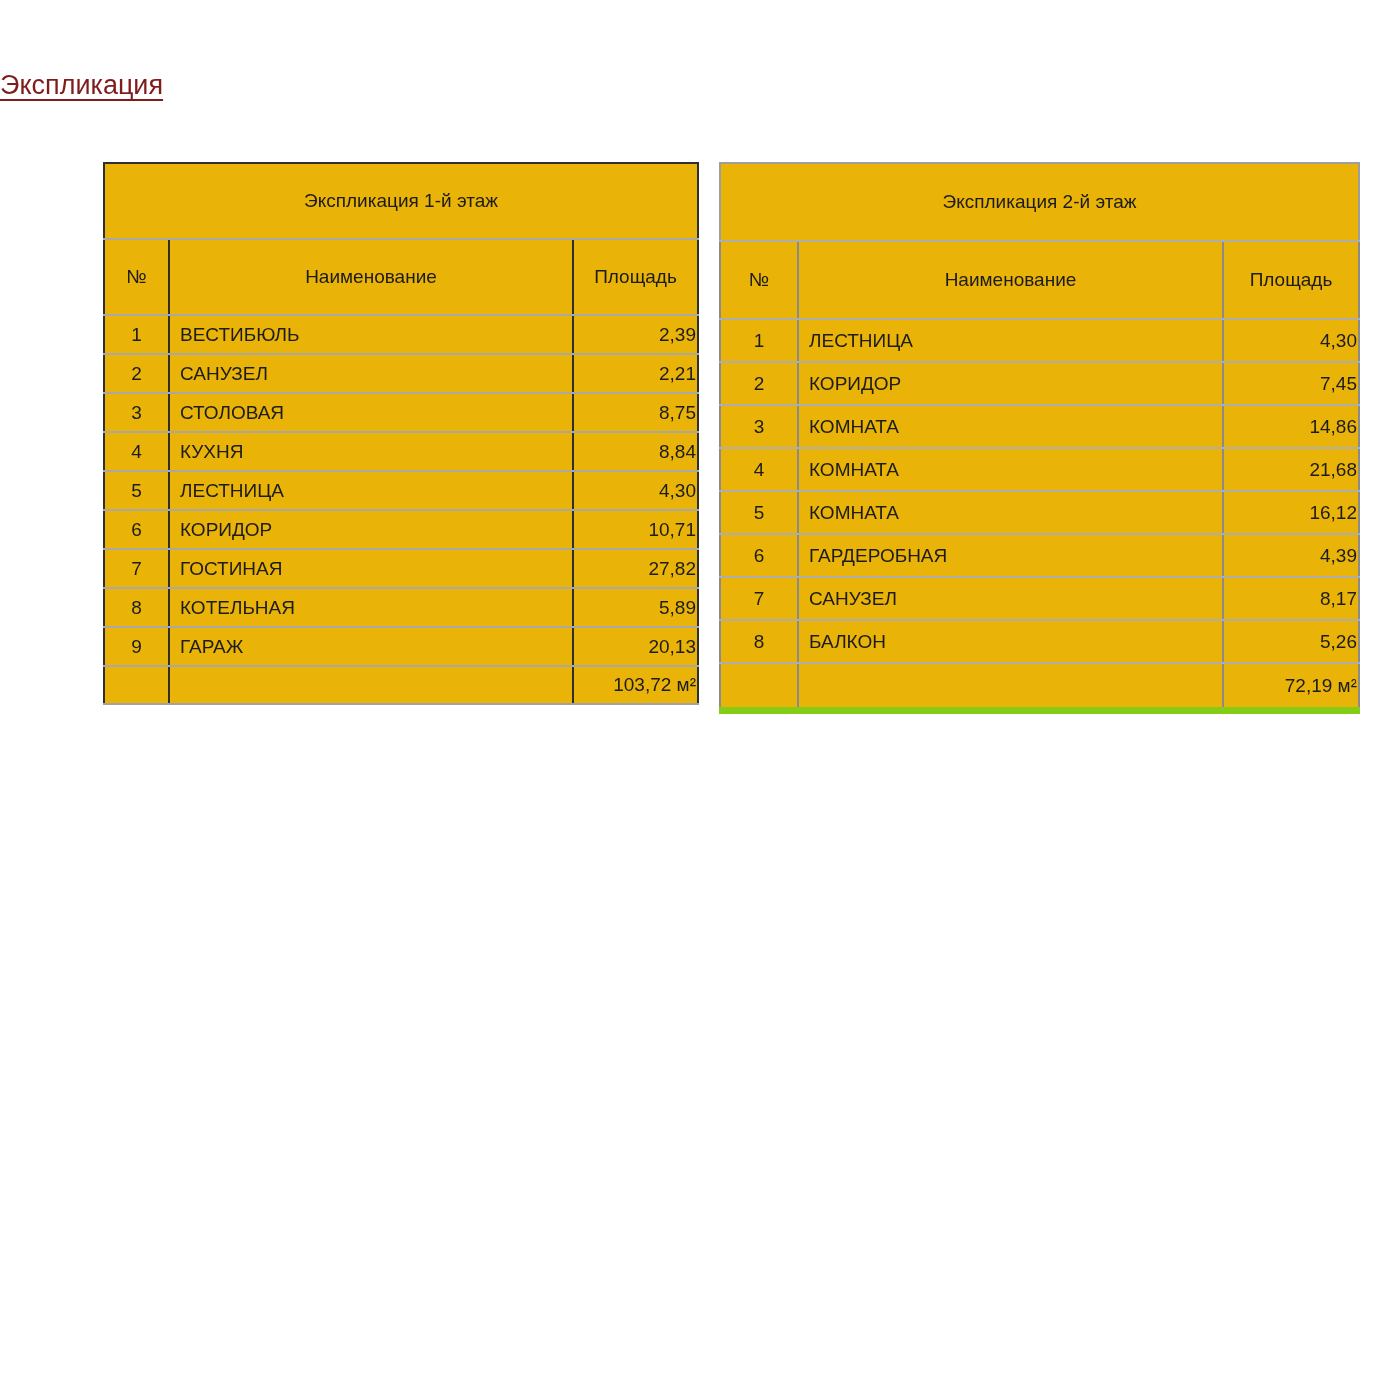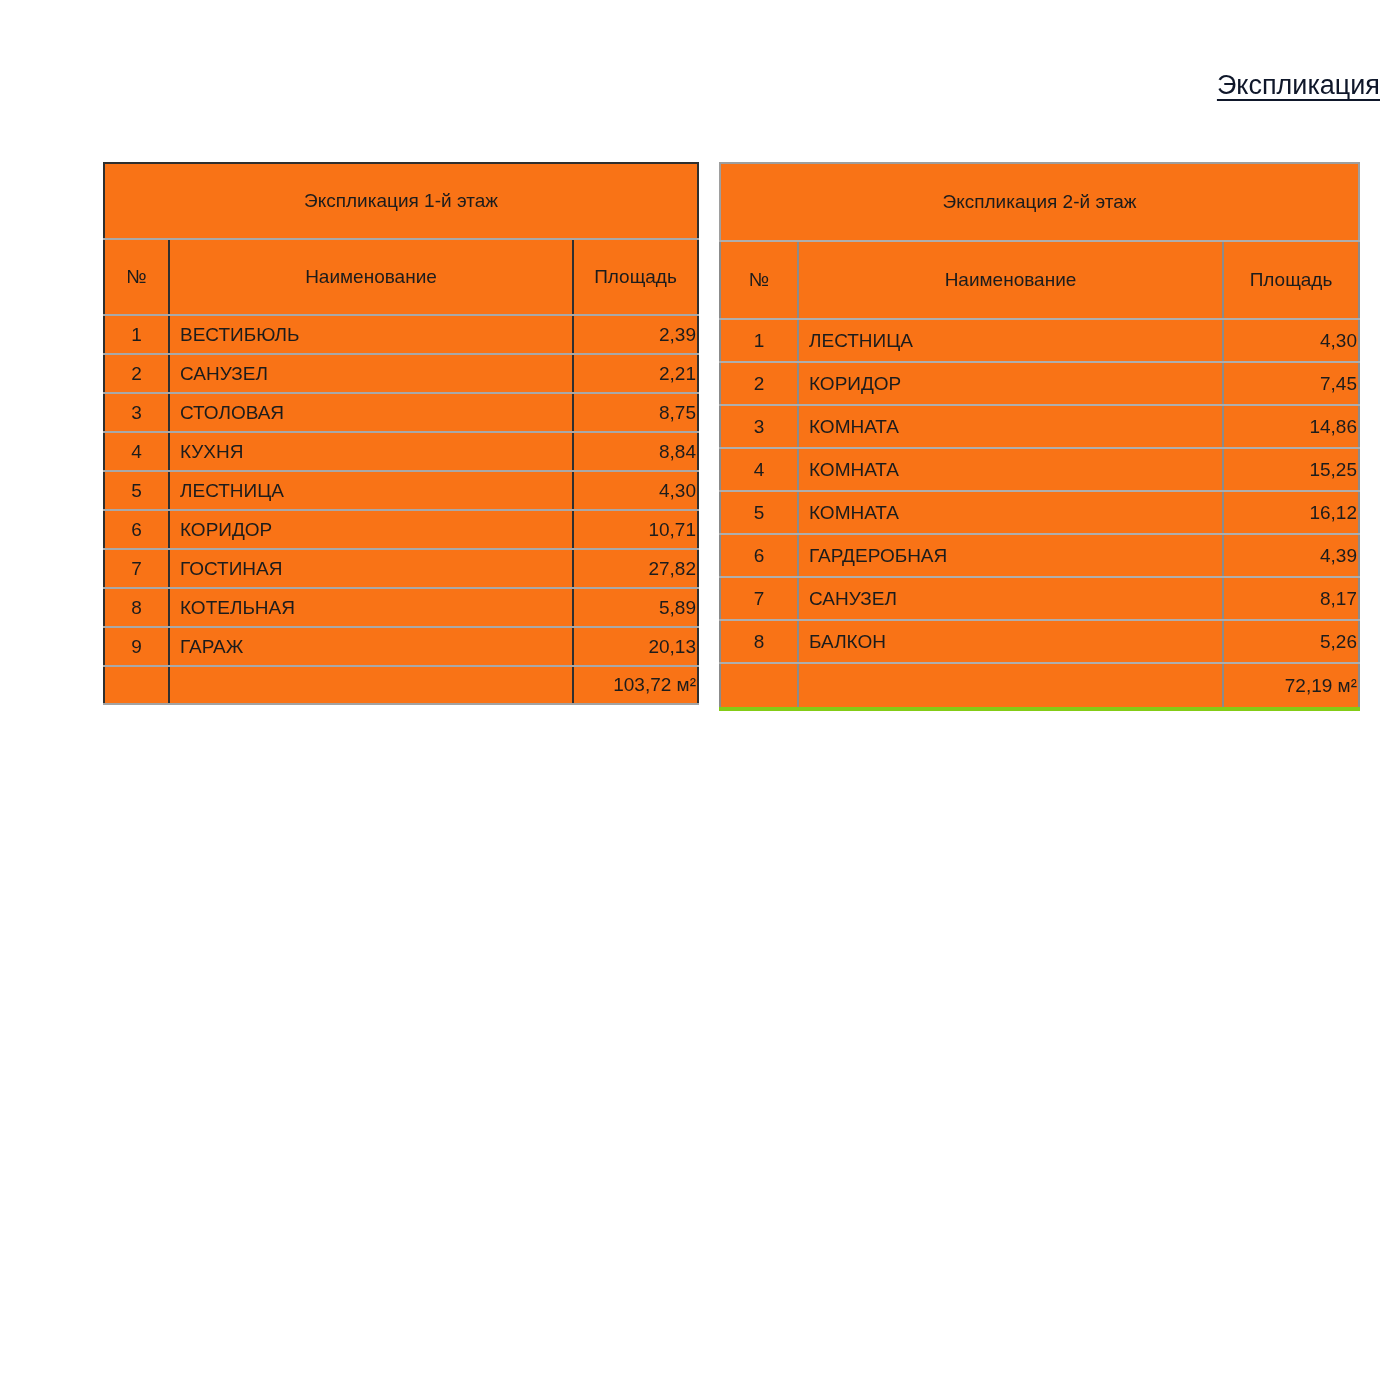--- a/index.html
+++ b/index.html
@@ -13,32 +13,32 @@
     height: 1400px;
     font-family: "Liberation Sans", sans-serif;
     color: #1a1a1a;
     overflow: hidden;
   }
   .main-title {
     position: absolute;
     top: 70px;
     left: 0;
     width: 1380px;
-    text-align: right;
+    text-align: left;
     font-size: 27px;
     font-weight: 400;
     text-decoration: underline;
     text-underline-offset: 5px;
-    color: #0f172a;
+    color: #7f1d1d;
   }
   table.expl {
     position: absolute;
     border-collapse: collapse;
     table-layout: fixed;
-    background: #f97316;
+    background: #eab308;
   }
   table.expl td {
     overflow: hidden;
     white-space: nowrap;
     vertical-align: middle;
     font-size: 19px;
     color: #1c1c1c;
   }
   
   .t1 { left: 103px; top: 162px; width: 594px; }
@@ -65,21 +65,21 @@
     border-radius: 27px;
   }
   .t2 .title-row td {
     border-top: 2px solid #9e9e9e;
     border-left: 2px solid #9e9e9e;
     border-right: 2px solid #9e9e9e;
     height: 74px;
   }
   .t2 .head td { height: 74px; }
   .t2 .body-row td { height: 39px; }
-  .t2 .total-row td { height: 41px; border-bottom: 4px solid #84cc16; }
+  .t2 .total-row td { height: 41px; border-bottom: 7px solid #84cc16; }
   
   .title-cell {
     text-align: center;
     font-size: 22px;
     color: #141414;
   }
   .head td {
     text-align: center;
     font-size: 21px;
     color: #141414;
@@ -208,21 +208,21 @@
 
       <tr class="body-row">
         <td class="c-num">3</td>
         <td class="c-name">КОМНАТА</td>
         <td class="c-area">14,86</td>
       </tr>
 
       <tr class="body-row">
         <td class="c-num">4</td>
         <td class="c-name">КОМНАТА</td>
-        <td class="c-area">15,25</td>
+        <td class="c-area">21,68</td>
       </tr>
 
       <tr class="body-row">
         <td class="c-num">5</td>
         <td class="c-name">КОМНАТА</td>
         <td class="c-area">16,12</td>
       </tr>
 
       <tr class="body-row">
         <td class="c-num">6</td>

